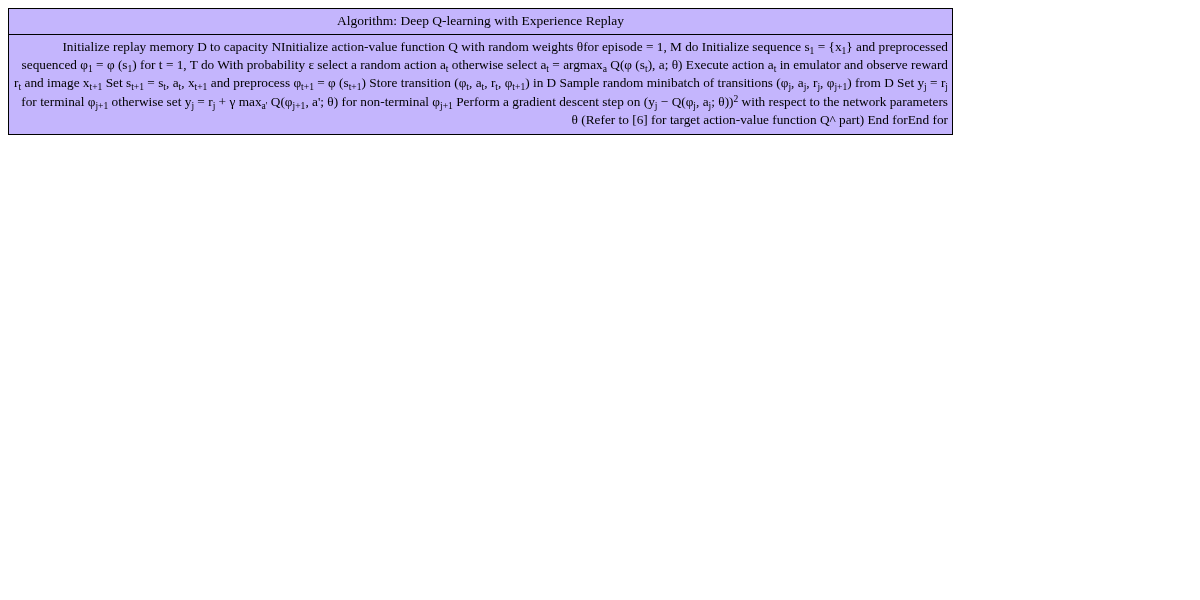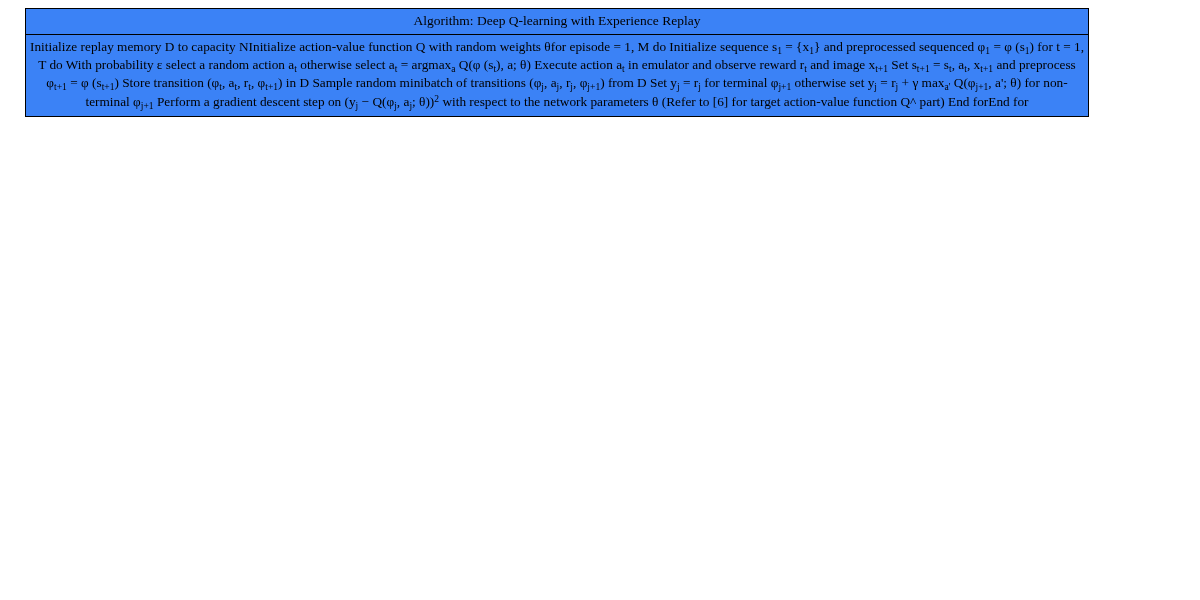--- a/index.html
+++ b/index.html
@@ -12,42 +12,41 @@
     height: 600px;
     font-family: "Liberation Serif", serif;
     color: #000000;
     overflow: hidden;
   }
 
   .algorithm-box {
     position: absolute;
     left: 8px;
     top: 8px;
-    width: 1064px;
+    width: 945px;
     border: 1px solid #000000;
     box-sizing: border-box;
-    background: #3b82f6;
-    margin-left: 17px;
+    background: #c4b5fd;
   }
 
   .algorithm-title {
     text-align: center;
     font-size: 13.5px;
     line-height: 22px;
     padding: 1px 4px 2px 4px;
     border-bottom: 1px solid #000000;
     white-space: nowrap;
     overflow: hidden;
   }
 
   .algorithm-body {
     font-size: 13.3px;
     line-height: 18.2px;
     padding: 3px 4px 5px 4px;
-    text-align: center;
+    text-align: right;
   }
 
   .algorithm-body .seg {
     white-space: normal;
   }
 
   sub {
     font-size: 0.72em;
     vertical-align: -0.28em;
     line-height: 0;

